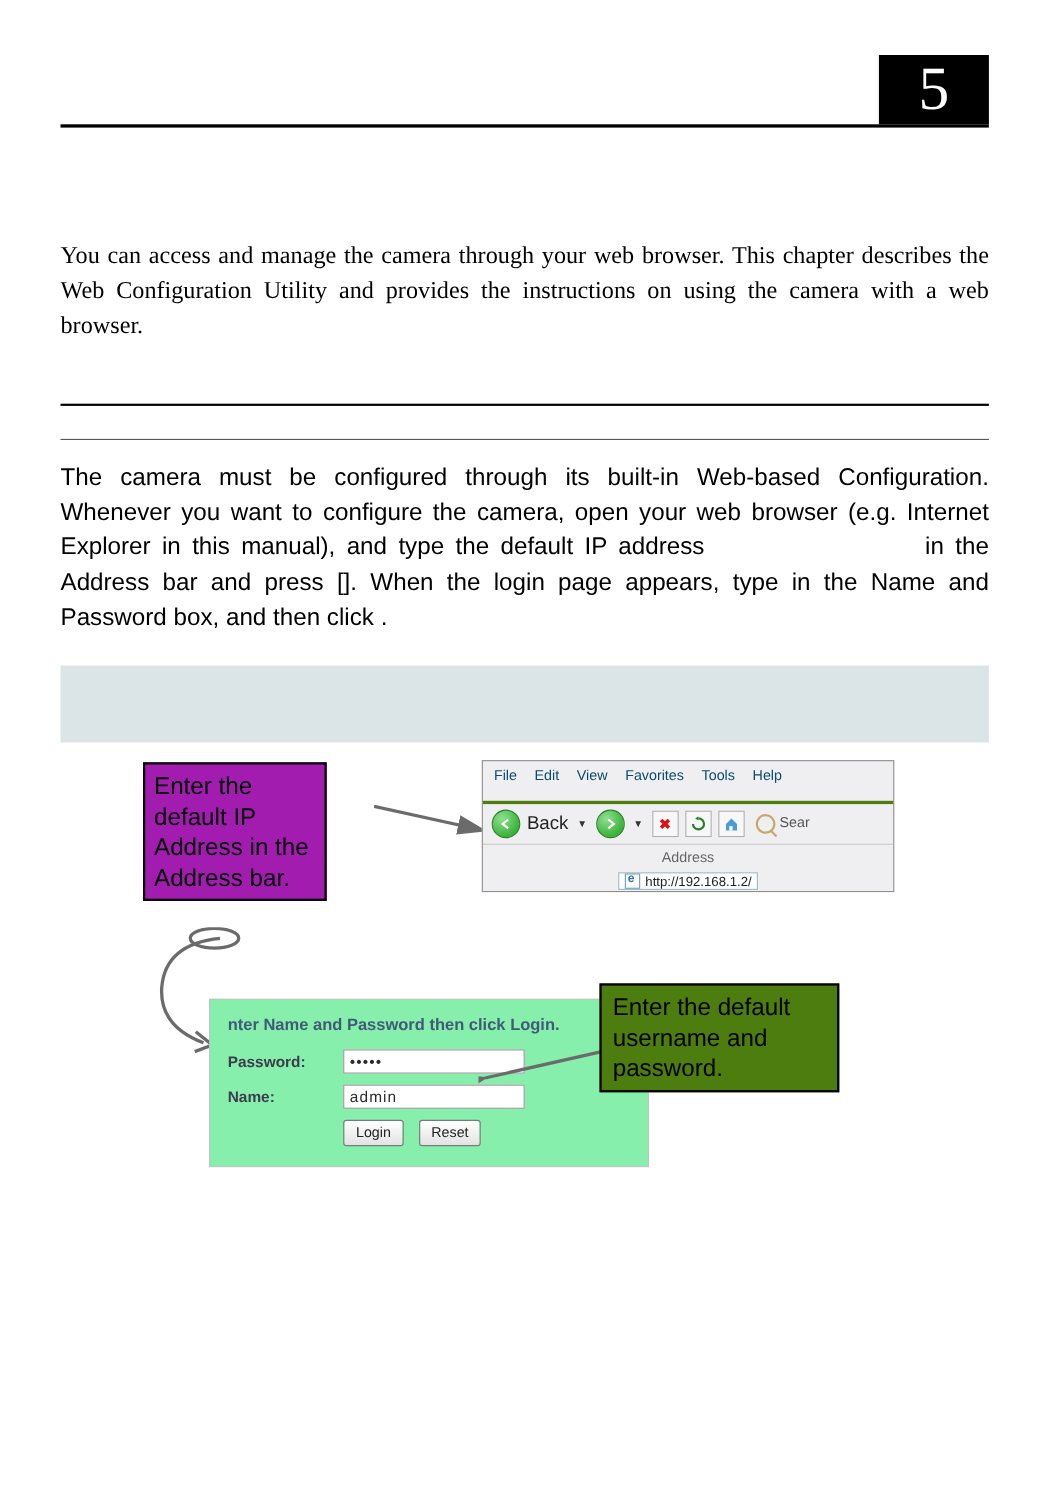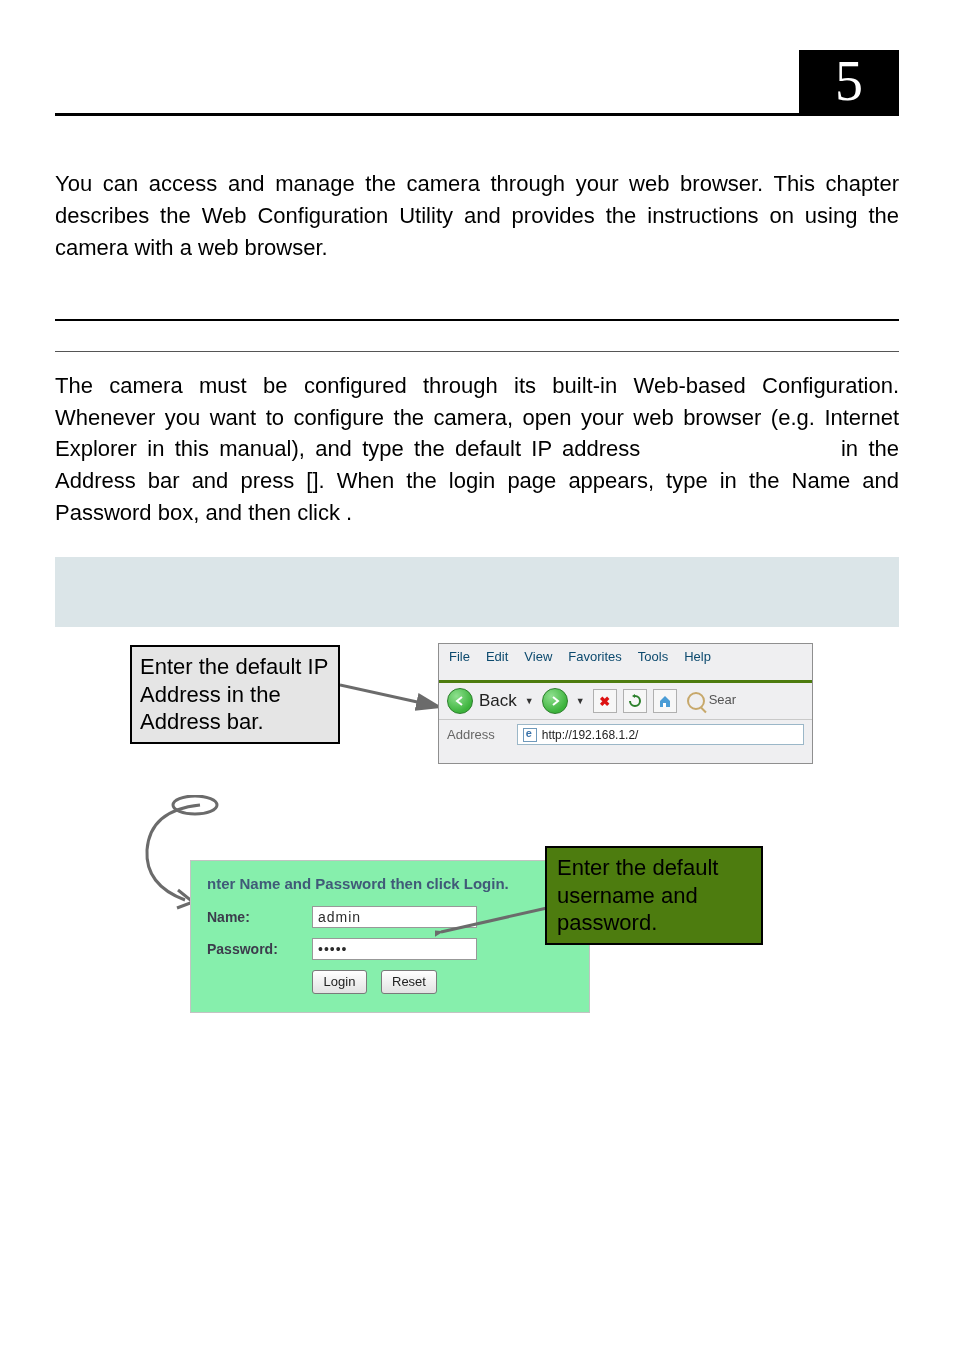--- a/index.html
+++ b/index.html
@@ -1,41 +1,41 @@
 <!DOCTYPE html>
 <html><head>
   <meta charset="utf-8">
   <style>
     * { box-sizing: border-box; margin: 0; padding: 0; }
     body { width: 954px; height: 1351px; font-family: Arial, Helvetica, sans-serif; background: #fff; position: relative; }
     .page { padding: 50px 55px; }
     .chapter-box { float: right; width: 100px; height: 63px; background: #000; color: #fff; font-family: Georgia, 'Times New Roman', serif; font-size: 56px; text-align: center; line-height: 63px; }
     .hr-thick { clear: both; border: none; border-top: 3px solid #000; margin-top: 0; }
-    .intro { font-size: 22px; line-height: 1.45; margin-top: 52px; text-align: justify; }
+    .intro { font-size: 22px; line-height: 1.45; margin-top: 100px; text-align: justify; font-family: Liberation Serif, serif; }
     .hr-thin { border: none; border-top: 2px solid #000; margin-top: 55px; }
     .hr-hair { border: none; border-top: 1px solid #555; margin-top: 30px; }
     .body-text { font-size: 22px; line-height: 1.45; margin-top: 18px; text-align: justify; }
     .body-text .ip { display: inline-block; min-width: 180px; }
     .note-box { margin-top: 28px; background: #dbe5e8; padding: 24px 20px; min-height: 70px; }
     .figures { position: relative; margin-top: 8px; height: 440px; }
-    .callout-1 { position: absolute; left: 75px; top: 10px; width: 210px; border: 2px solid #000; background: #e5e5e5; padding: 6px 8px; font-size: 22px; line-height: 1.25; }
+    .callout-1 { position: absolute; left: 75px; top: 10px; width: 167px; border: 2px solid #000; background: #a21caf; padding: 6px 8px; font-size: 22px; line-height: 1.25; }
     .arrow1 { position: absolute; left: 285px; top: 42px; }
     .ie-window { position: absolute; left: 383px; top: 8px; width: 375px; border: 1px solid #8f8f8f; background: #efeff1; font-size: 13px; }
     .ie-menu { display: flex; gap: 16px; padding: 5px 10px 16px; color: #0c4a6e; border-bottom: 3px solid #4d7c0f; }
     .ie-toolbar { display: flex; align-items: center; gap: 6px; padding: 5px 8px; border-bottom: 1px solid #c9c9c9; }
     .btn-back, .btn-fwd { width: 26px; height: 26px; border-radius: 50%; border: 1px solid #2a7f2a; display: flex; align-items: center; justify-content: center; background: radial-gradient(circle at 35% 30%, #8fe08f, #3cb33c 70%); color: #fff; font-size: 14px; }
     .btn-small { width: 24px; height: 24px; border: 1px solid #b0b0b0; background: #f7f7f7; display: flex; align-items: center; justify-content: center; font-size: 13px; }
     .btn-stop { color: #d11; font-weight: bold; }
     .btn-refresh { color: #2a7f2a; font-weight: bold; }
     .btn-home { color: #2f8fd4; font-size: 14px; }
     .search-pill { display: flex; gap: 4px; margin-left: 4px; color: #555; }
     .search-lens { width: 18px; height: 18px; border: 2px solid #c7a86b; border-radius: 50%; position: relative; }
     .search-lens::after { content: ''; position: absolute; width: 7px; height: 2px; background: #c7a86b; bottom: -3px; right: -4px; transform: rotate(45deg); }
     .caret { font-size: 9px; color: #333; margin: 0 2px; }
-    .ie-addr { display: flex; align-items: center; gap: 22px; padding: 4px 8px 18px; }
+    .ie-addr { display: flex; align-items: center; gap: 6px; padding: 4px 8px 1px; flex-direction: column; }
     .addr-label { color: #666; font-size: 13px; }
     .addr-input { flex: 1; border: 1px solid #9bb7c8; background: #fff; height: 21px; display: flex; align-items: center; padding: 0 5px; gap: 5px; }
     .page-icon { width: 14px; height: 14px; border: 1px solid #6f99bb; background: #fff; position: relative; }
     .page-icon::after { content: 'e'; position: absolute; left: 2px; top: -2px; font-size: 11px; color: #3a73aa; font-weight: bold; }
     .addr-text { font-size: 12px; color: #222; }
     .curved-arrow { position: absolute; left: 80px; top: 160px; }
     .login-box { position: absolute; left: 135px; top: 225px; width: 400px; background: #86efac; border: 1px solid #c3c3c3; padding: 14px 16px 18px; }
     .login-title { color: #405a78; font-size: 15px; font-weight: bold; margin-bottom: 14px; }
     .login-row { display: flex; align-items: center; margin-bottom: 10px; }
     .login-label { width: 105px; color: #3c3c4c; font-size: 14px; font-weight: bold; }
@@ -133,26 +133,26 @@
           </marker>
         </defs>
       <path d="M65 10 Q 15 15, 12 55 Q 10 90, 50 105" stroke="#6b6b6b" stroke-width="3" fill="none"></path>
       <path d="M43 95 L58 107 L42 113" stroke="#6b6b6b" stroke-width="3" fill="none"></path>
       <ellipse cx="60" cy="10" rx="22" ry="9" fill="none" stroke="#6b6b6b" stroke-width="3"></ellipse>
     </svg>
 
     <div class="login-box">
       <div class="login-title">nter Name and Password then click Login.</div>
       <div class="login-row">
+        <div class="login-label">Password:</div>
+        <div class="login-input">•••••</div>
+      </div>
+      <div class="login-row">
         <div class="login-label">Name:</div>
         <div class="login-input">admin</div>
-      </div>
-      <div class="login-row">
-        <div class="login-label">Password:</div>
-        <div class="login-input">•••••</div>
       </div>
       <div class="login-buttons">
         <div class="login-btn">Login</div>
         <div class="login-btn">Reset</div>
       </div>
     </div>
 
     <svg class="arrow2" width="120" height="40">
       <defs>
           <marker id="ah2" markerWidth="10" markerHeight="10" refX="1" refY="3" orient="auto">

